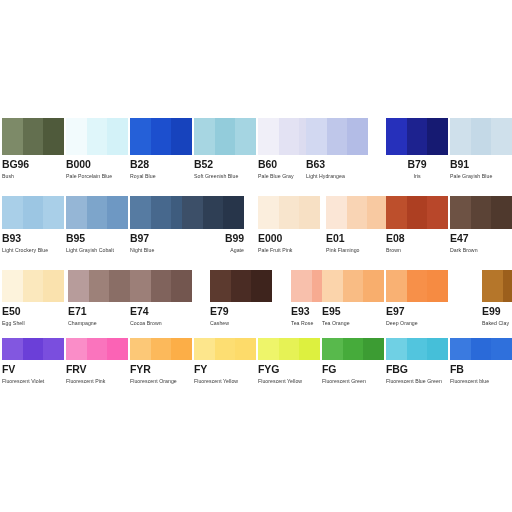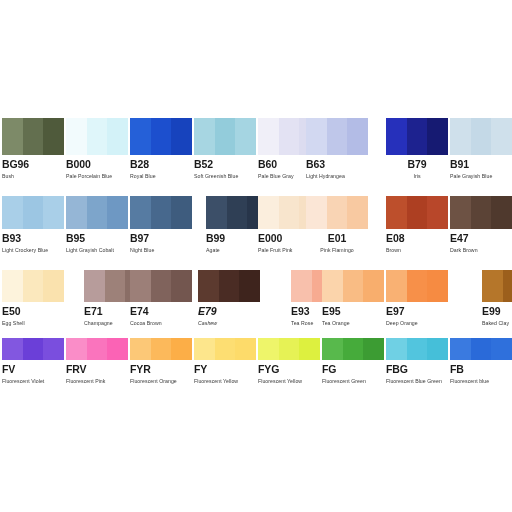--- a/index.html
+++ b/index.html
@@ -169,39 +169,39 @@
         </div>
         <div class="swatch-cell" style="position: absolute; left: 128px; top: 0px;">
           <div class="swatch-bands" style="height: 33px;">
             <div class="band" style="background: rgb(86, 123, 162);"></div>
             <div class="band" style="background: rgb(71, 104, 141);"></div>
             <div class="band" style="background: rgb(62, 92, 126);"></div>
           </div>
           <div class="swatch-code">B97</div>
           <div class="swatch-name">Night Blue</div>
         </div>
-        <div class="swatch-cell" style="position: absolute; left: 204px; top: 0px;">
+        <div class="swatch-cell" style="position: absolute; left: 180px; top: 0px; text-align: right;">
           <div class="swatch-bands" style="height: 33px;">
             <div class="band" style="background: rgb(60, 79, 104);"></div>
             <div class="band" style="background: rgb(47, 63, 85);"></div>
             <div class="band" style="background: rgb(39, 53, 74);"></div>
           </div>
           <div class="swatch-code">B99</div>
           <div class="swatch-name">Agate</div>
         </div>
         <div class="swatch-cell" style="position: absolute; left: 256px; top: 0px;">
           <div class="swatch-bands" style="height: 33px;">
             <div class="band" style="background: rgb(251, 238, 221);"></div>
             <div class="band" style="background: rgb(248, 229, 205);"></div>
             <div class="band" style="background: rgb(247, 224, 196);"></div>
           </div>
           <div class="swatch-code">E000</div>
           <div class="swatch-name">Pale Fruit Pink</div>
         </div>
-        <div class="swatch-cell" style="position: absolute; left: 304px; top: 0px; text-align: center;">
+        <div class="swatch-cell" style="position: absolute; left: 324px; top: 0px;">
           <div class="swatch-bands" style="height: 33px;">
             <div class="band" style="background: rgb(251, 230, 214);"></div>
             <div class="band" style="background: rgb(249, 212, 180);"></div>
             <div class="band" style="background: rgb(248, 201, 161);"></div>
           </div>
           <div class="swatch-code">E01</div>
           <div class="swatch-name">Pink Flamingo</div>
         </div>
         <div class="swatch-cell" style="position: absolute; left: 384px; top: 0px;">
           <div class="swatch-bands" style="height: 33px;">
@@ -225,39 +225,39 @@
       <div class="swatch-row" style="position: absolute; left: 0px; top: 158px;">
         <div class="swatch-cell" style="position: absolute; left: 0px; top: 0px;">
           <div class="swatch-bands" style="height: 32px;">
             <div class="band" style="background: rgb(253, 243, 220);"></div>
             <div class="band" style="background: rgb(251, 232, 189);"></div>
             <div class="band" style="background: rgb(250, 226, 174);"></div>
           </div>
           <div class="swatch-code">E50</div>
           <div class="swatch-name">Egg Shell</div>
         </div>
-        <div class="swatch-cell" style="position: absolute; left: 82px; top: 0px;">
+        <div class="swatch-cell" style="position: absolute; left: 66px; top: 0px;">
           <div class="swatch-bands" style="height: 32px;">
             <div class="band" style="background: rgb(183, 156, 155);"></div>
             <div class="band" style="background: rgb(157, 129, 121);"></div>
             <div class="band" style="background: rgb(138, 110, 102);"></div>
           </div>
           <div class="swatch-code">E71</div>
           <div class="swatch-name">Champagne</div>
         </div>
         <div class="swatch-cell" style="position: absolute; left: 128px; top: 0px;">
           <div class="swatch-bands" style="height: 32px;">
             <div class="band" style="background: rgb(156, 127, 120);"></div>
             <div class="band" style="background: rgb(128, 99, 92);"></div>
             <div class="band" style="background: rgb(115, 86, 79);"></div>
           </div>
           <div class="swatch-code">E74</div>
           <div class="swatch-name">Cocoa Brown</div>
         </div>
-        <div class="swatch-cell" style="position: absolute; left: 196px; top: 0px; font-style: italic;">
+        <div class="swatch-cell" style="position: absolute; left: 208px; top: 0px;">
           <div class="swatch-bands" style="height: 32px;">
             <div class="band" style="background: rgb(92, 58, 47);"></div>
             <div class="band" style="background: rgb(74, 44, 36);"></div>
             <div class="band" style="background: rgb(62, 36, 29);"></div>
           </div>
           <div class="swatch-code">E79</div>
           <div class="swatch-name">Cashew</div>
         </div>
         <div class="swatch-cell" style="position: absolute; left: 256px; top: 0px; margin-left: 33px;">
           <div class="swatch-bands" style="height: 32px;">

